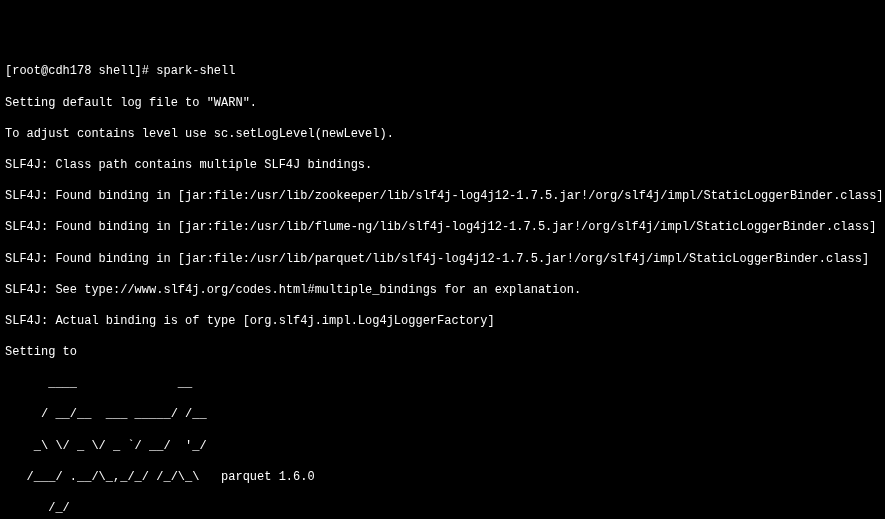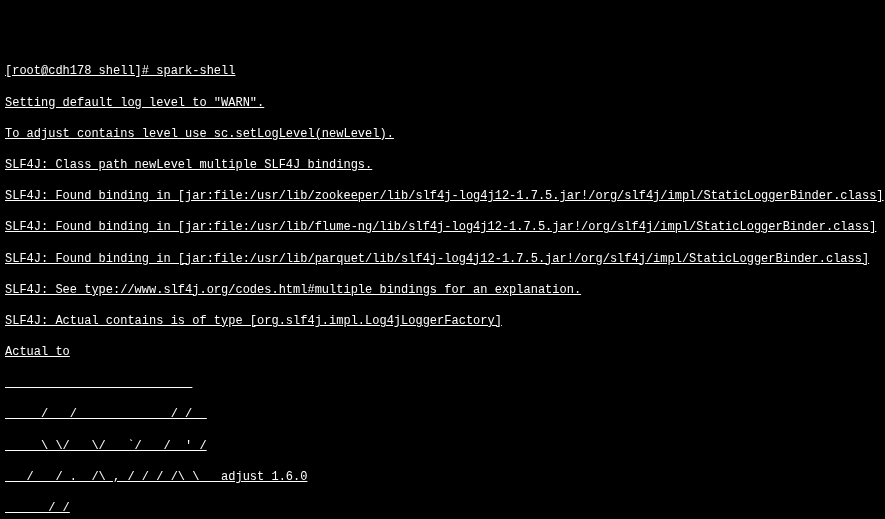--- a/index.html
+++ b/index.html
@@ -14,42 +14,41 @@
       font-size: 12px;
       line-height: 1.3;
       padding: 2px 5px;
       white-space: pre;
       width: 885px;
       height: 519px;
       overflow: hidden;
     }
     .terminal-line {
       display: block;
-      text-decoration: underline;
     }
   </style>
 </head>
 <body>
 
 
 
 <span class="terminal-line">[root@cdh178 shell]# spark-shell</span>
-<span class="terminal-line">Setting default log level to "WARN".</span>
+<span class="terminal-line">Setting default log file to "WARN".</span>
 <span class="terminal-line">To adjust contains level use sc.setLogLevel(newLevel).</span>
-<span class="terminal-line">SLF4J: Class path newLevel multiple SLF4J bindings.</span>
+<span class="terminal-line">SLF4J: Class path contains multiple SLF4J bindings.</span>
 <span class="terminal-line">SLF4J: Found binding in [jar:file:/usr/lib/zookeeper/lib/slf4j-log4j12-1.7.5.jar!/org/slf4j/impl/StaticLoggerBinder.class]</span>
 <span class="terminal-line">SLF4J: Found binding in [jar:file:/usr/lib/flume-ng/lib/slf4j-log4j12-1.7.5.jar!/org/slf4j/impl/StaticLoggerBinder.class]</span>
 <span class="terminal-line">SLF4J: Found binding in [jar:file:/usr/lib/parquet/lib/slf4j-log4j12-1.7.5.jar!/org/slf4j/impl/StaticLoggerBinder.class]</span>
 <span class="terminal-line">SLF4J: See type://www.slf4j.org/codes.html#multiple_bindings for an explanation.</span>
-<span class="terminal-line">SLF4J: Actual contains is of type [org.slf4j.impl.Log4jLoggerFactory]</span>
-<span class="terminal-line">Actual to</span>
+<span class="terminal-line">SLF4J: Actual binding is of type [org.slf4j.impl.Log4jLoggerFactory]</span>
+<span class="terminal-line">Setting to</span>
 <span class="terminal-line">      ____              __</span>
 <span class="terminal-line">     / __/__  ___ _____/ /__</span>
 <span class="terminal-line">    _\ \/ _ \/ _ `/ __/  '_/</span>
-<span class="terminal-line">   /___/ .__/\_,_/_/ /_/\_\   adjust 1.6.0</span>
+<span class="terminal-line">   /___/ .__/\_,_/_/ /_/\_\   parquet 1.6.0</span>
 <span class="terminal-line">      /_/</span>
 <span class="terminal-line"></span>
 
 
 
 
 
 
 
 

